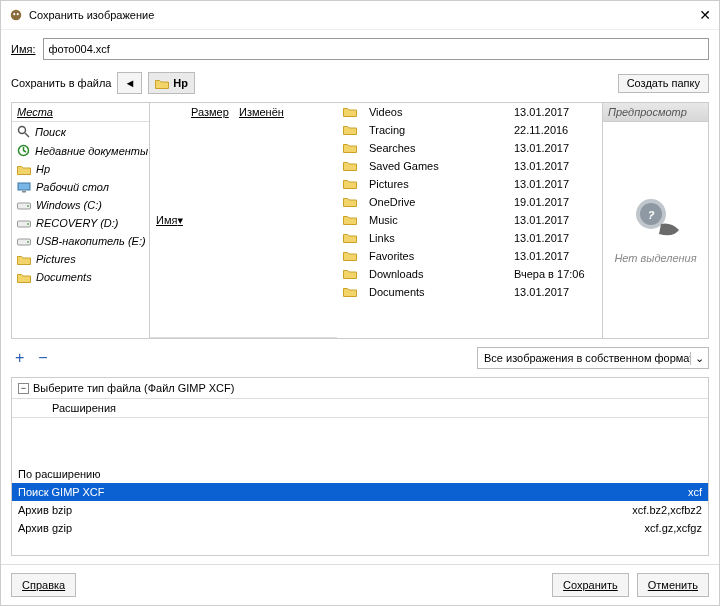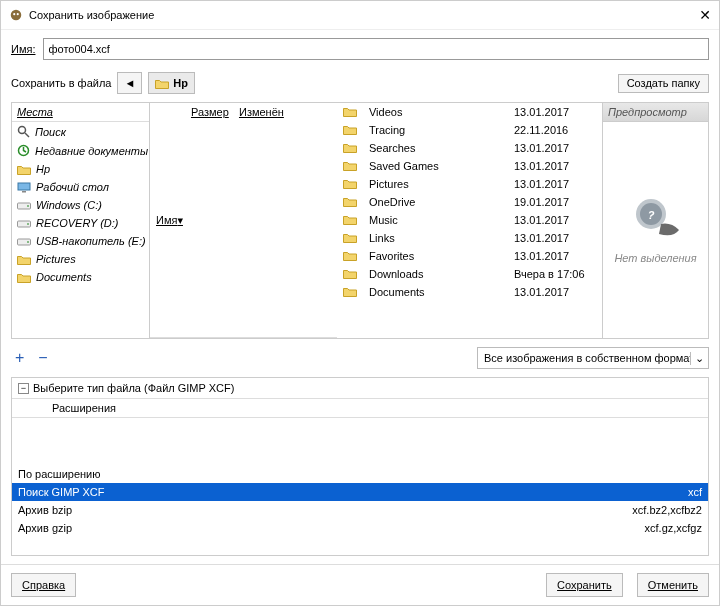--- a/index.html
+++ b/index.html
@@ -46,21 +46,21 @@
   .ft-title { display:flex; align-items:center; gap:4px; padding:4px 6px; }
   .ft-title .tog { width:11px; height:11px; border:1px solid #888; display:flex; align-items:center; justify-content:center; font-size:9px; line-height:1; }
   .ft-head { display:flex; border-top:1px solid #ddd; border-bottom:1px solid #ddd; }
   .ft-head .c1 { flex:1; padding:3px 6px; }
   .ft-head .c2 { width:110px; padding:3px 6px; text-align:right; }
   .ft-body { height:90px; overflow-y:scroll;margin-top:47px; }
   .ft-row { display:flex; padding:3px 6px; }
   .ft-row .c1 { flex:1; }
   .ft-row .c2 { width:100px; text-align:right; }
   .ft-row.sel { background:#0b61d1; color:#fff; }
-  .footer { border-top:1px solid #ddd; padding:8px 10px; display:flex; gap:14px; }
+  .footer { border-top:1px solid #ddd; padding:8px 10px; display:flex; gap:8px; }
   .btn { height:24px; border:1px solid #bbb; background:#f5f5f5; padding:0 10px; }
   .btn u { text-decoration:underline; }
   .footer .spacer { flex:1; }
   
   .ico-folder { width:14px; height:11px; }
 </style>
 </head>
 <body>
 
 <div class="window">

